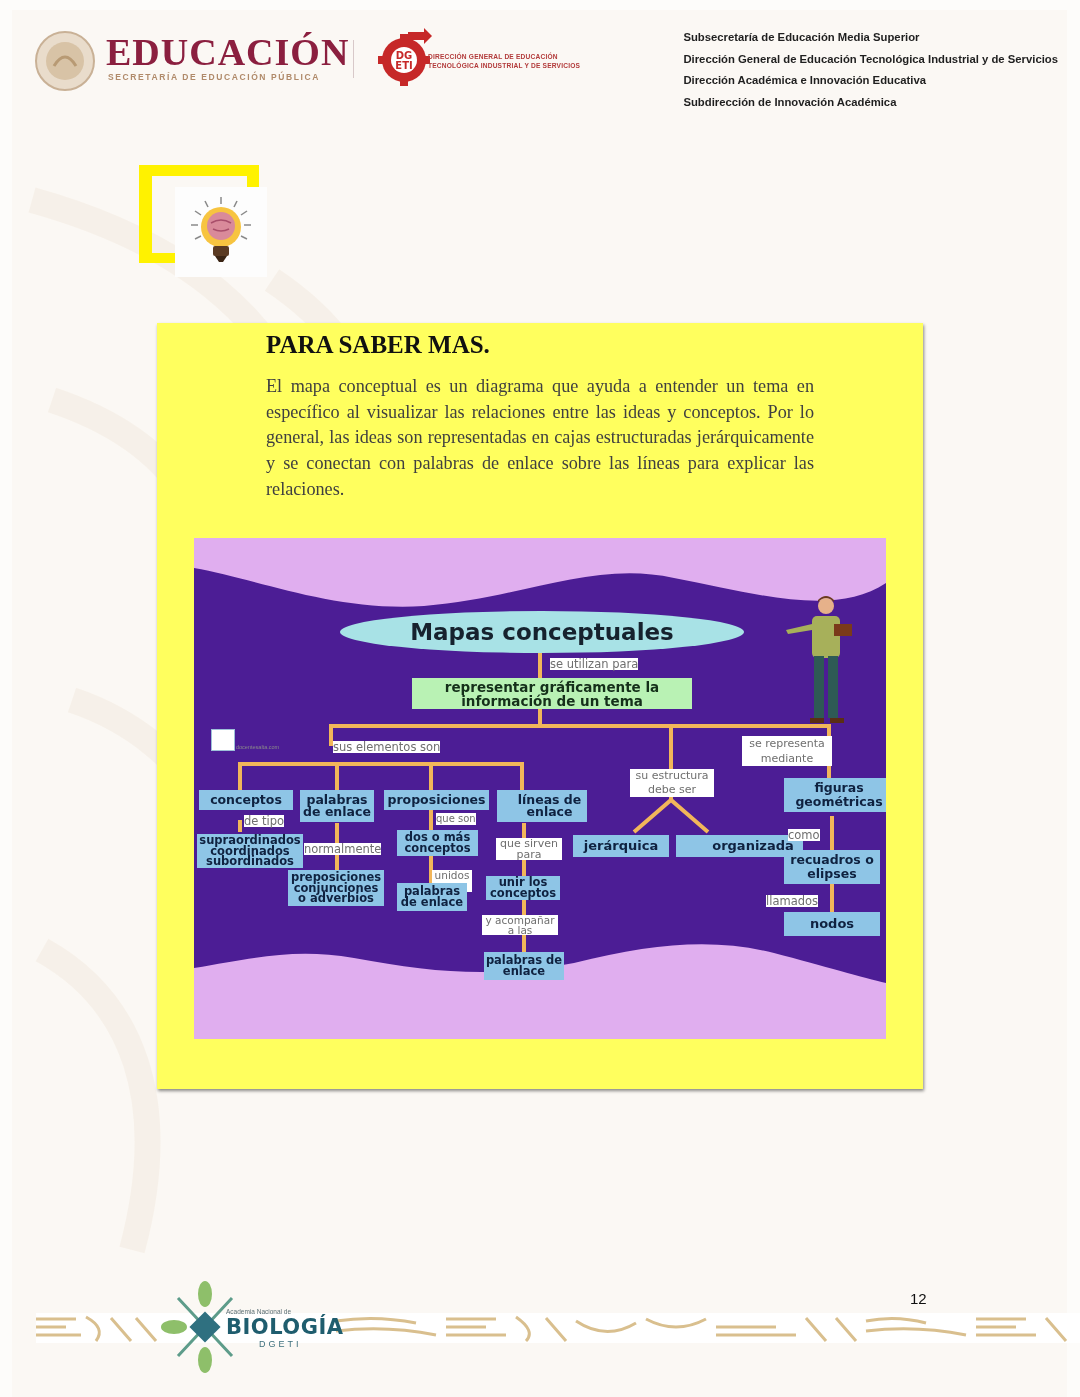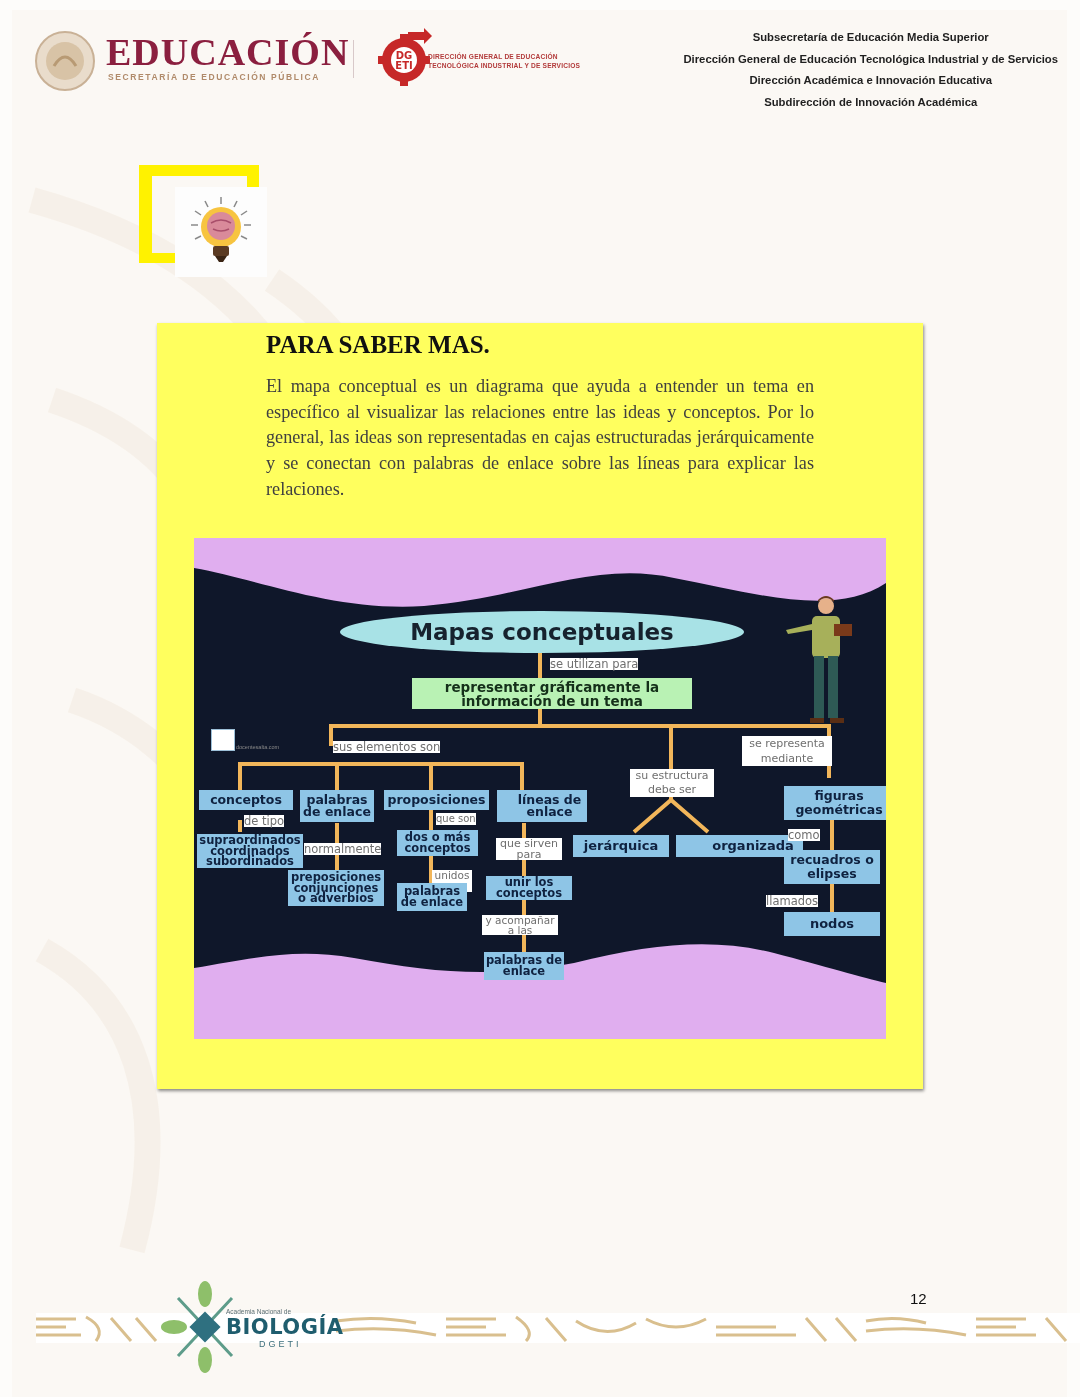--- a/index.html
+++ b/index.html
@@ -8,39 +8,39 @@
   .watermark { position:absolute; left:12px; top:100px; width:420px; height:1200px; opacity:0.35; }
   .abs { position:absolute; }
 
   
   .seal { left:32px; top:30px; width:66px; height:62px; }
   .edu-title { left:106px; top:30px; font-family:"Liberation Serif", serif; font-size:38px; font-weight:bold; color:#8b1f3f; letter-spacing:1px; line-height:44px; }
   .edu-sub { left:108px; top:72px; font-size:8.5px; font-weight:bold; color:#b08a6a; letter-spacing:1.6px; }
   .hdr-div { left:353px; top:40px; width:1px; height:38px; background:#d8c9c9; }
   .dgeti-logo { left:378px; top:28px; width:54px; height:60px; }
   .dgeti-text { left:428px; top:52px; font-size:6.6px; font-weight:bold; color:#b23a3a; line-height:9px; letter-spacing:0.2px; }
-  .hdr-right { right:22px; top:29px; text-align:center; font-size:11.3px; font-weight:bold; color:#1f1f1f; }
+  .hdr-right { right:22px; top:29px; text-align:left; font-size:11.3px; font-weight:bold; color:#1f1f1f; }
   .hdr-right div { height:21.5px; line-height:16px; }
   .hdr-right .l0 { font-weight:900; }
 
   
   .bracket { left:139px; top:165px; width:120px; height:98px; }
   .bracket .top { position:absolute; left:0; top:0; width:120px; height:11px; background:#fff200; }
   .bracket .left { position:absolute; left:0; top:0; width:13px; height:98px; background:#fff200; }
   .bracket .right { position:absolute; left:108px; top:0; width:12px; height:22px; background:#fff200; }
   .bracket .bottom { position:absolute; left:0; top:88px; width:36px; height:10px; background:#fff200; }
   .bulb-box { left:175px; top:187px; width:92px; height:90px; background:#fdfdfd; }
 
   
   .card { left:157px; top:323px; width:766px; height:766px; background:#ffff5e; box-shadow:1px 2px 3px rgba(0,0,0,0.45); }
   .card-title { left:266px; top:331px; font-family:"Liberation Serif", serif; font-weight:bold; font-size:25px; color:#111; }
   .card-body { left:266px; top:374px; width:548px; font-family:"Liberation Serif", serif; font-size:18.2px; line-height:25.7px; color:#404040; text-align:justify; }
 
   
-  .diagram { left:194px; top:538px; width:692px; height:501px; background:#0f172a; overflow:hidden; }
+  .diagram { left:194px; top:538px; width:692px; height:501px; background:#4c1d95; overflow:hidden; }
   .diagram svg.bg { position:absolute; left:0; top:0; }
   .node { position:absolute; background:#8ec5e6; color:#0f2240; font-weight:bold; text-align:center; font-family:"DejaVu Sans", sans-serif; font-size:12.5px; line-height:12px; display:flex; align-items:center; justify-content:center; }
   .lbl { position:absolute; color:#6f6f6f; font-family:"DejaVu Sans", sans-serif; font-size:11.5px; line-height:12px; text-align:center; background:#fff; }
   .title-oval { position:absolute; left:146px; top:73px; width:404px; height:42px; background:#a8e2e6; border-radius:50%; display:flex; align-items:center; justify-content:center; font-family:"DejaVu Sans", sans-serif; font-weight:bold; font-size:23px; color:#16222e; }
   .green-box { position:absolute; left:218px; top:140px; width:280px; height:31px; background:#b9f2b4; color:#15301a; font-family:"DejaVu Sans", sans-serif; font-weight:bold; font-size:13.5px; line-height:14px; text-align:center; display:flex; align-items:center; justify-content:center; }
   .mini-logo { position:absolute; left:17px; top:191px; width:22px; height:20px; border:1px solid #9dc0d8; background:#fff; }
   .mini-text { position:absolute; left:42px; top:206px; font-size:5.5px; color:#8a8a8a; }
 
   .pagenum { left:910px; top:1290px; font-family:"Liberation Sans", sans-serif; font-size:15px; color:#111; }
   .footer-band { left:36px; top:1313px; width:1044px; height:30px; }
@@ -165,30 +165,30 @@
   <div class="node" style="left:3px;top:296px;width:106px;height:34px;font-size:11.5px;line-height:10.5px;">supraordinados coordinados subordinados</div>
   <div class="lbl" style="left:110px;top:305px;">normalmente</div>
   <div class="node" style="left:94px;top:332px;width:96px;height:36px;font-size:11.5px;line-height:10.5px;">preposiciones conjunciones o adverbios</div>
 
   <div class="lbl" style="left:242px;top:275px;font-size:10px;">que son</div>
   <div class="node" style="left:203px;top:292px;width:81px;height:26px;font-size:11.5px;line-height:11px;">dos o más conceptos</div>
   <div class="lbl" style="left:238px;top:320px;width:40px;font-size:10.5px;line-height:11px;margin-top:12px;">unidos por</div>
   <div class="node" style="left:203px;top:345px;width:70px;height:28px;font-size:11.5px;line-height:11px;">palabras de enlace</div>
 
   <div class="lbl" style="left:302px;top:300px;width:66px;font-size:11px;line-height:11px;">que sirven para</div>
-  <div class="node" style="left:292px;top:338px;width:86px;height:24px;font-size:11.5px;line-height:11px;">unir los conceptos</div>
+  <div class="node" style="left:292px;top:338px;width:74px;height:24px;font-size:11.5px;line-height:11px;">unir los conceptos</div>
   <div class="lbl" style="left:288px;top:377px;width:76px;font-size:10.5px;line-height:10px;">y acompañar a las</div>
   <div class="node" style="left:290px;top:414px;width:80px;height:28px;font-size:11.5px;line-height:11px;">palabras de enlace</div>
 
   <div class="lbl" style="left:436px;top:231px;width:84px;font-size:11px;line-height:14px;">su estructura debe ser</div>
   <div class="node" style="left:379px;top:297px;width:96px;height:22px;font-size:13px;">jerárquica</div>
   <div class="node" style="left:482px;top:297px;width:100px;height:22px;font-size:13px;padding-left:27px;">organizada</div>
 
   <div class="lbl" style="left:548px;top:198px;width:90px;font-size:11px;line-height:15px;">se representa mediante</div>
-  <div class="node" style="left:590px;top:240px;width:110px;height:34px;font-size:12.5px;line-height:14px;margin-top:8px;">figuras geométricas</div>
+  <div class="node" style="left:590px;top:240px;width:110px;height:34px;font-size:12.5px;line-height:14px;">figuras geométricas</div>
   <div class="lbl" style="left:594px;top:291px;">como</div>
   <div class="node" style="left:590px;top:312px;width:96px;height:34px;font-size:12.5px;line-height:14px;">recuadros o elipses</div>
   <div class="lbl" style="left:572px;top:357px;">llamados</div>
   <div class="node" style="left:590px;top:374px;width:96px;height:24px;font-size:13px;">nodos</div>
 
   <svg style="position:absolute;left:588px;top:56px;" width="80" height="132" viewBox="0 0 80 132">
     <circle cx="44" cy="12" r="8" fill="#e6b18a"></circle>
     <path d="M36 8 Q44 0 52 8 L52 6 Q44 -2 36 6 Z" fill="#6b3a1e"></path>
     <rect x="30" y="22" width="28" height="42" rx="5" fill="#a7b05a"></rect>
     <path d="M30 30 L4 36 L6 40 L30 36 Z" fill="#a7b05a"></path>

